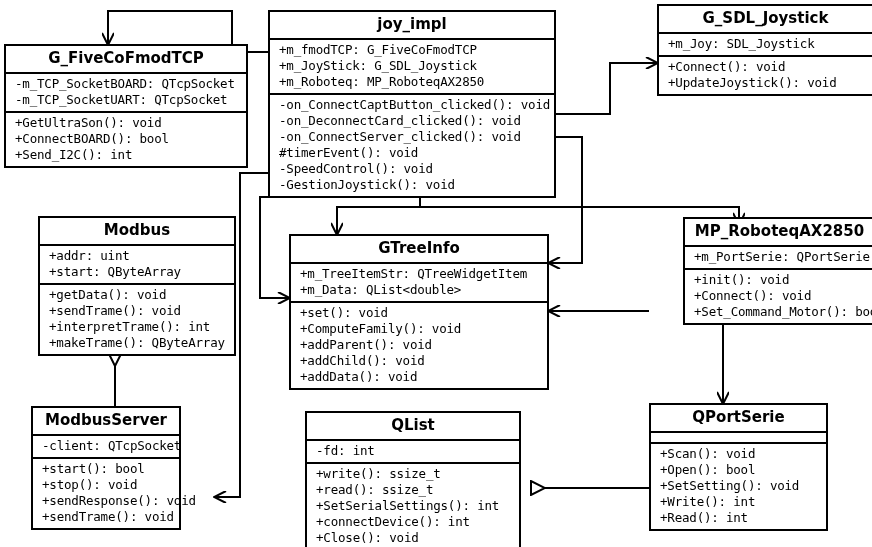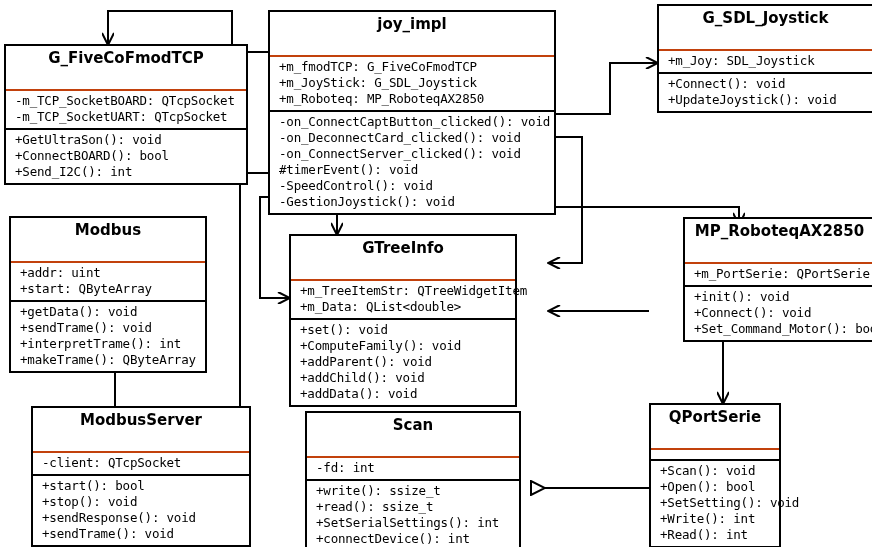--- a/index.html
+++ b/index.html
@@ -31,22 +31,22 @@
     border: 2px solid #000000;
     background: #ffffff;
     z-index: 2;
   }
   .class-title {
     font-family: "DejaVu Sans", sans-serif;
     font-weight: bold;
     text-align: center;
     font-size: 15px;
     line-height: 1;
-    padding: 5px 2px 23px 2px;
-    border-bottom: 2px solid #c2410c;
+    padding: 5px 2px 6px 2px;
+    border-bottom: 2px solid #000000;
     color: #000000;
     white-space: nowrap;
   }
   .compartment {
     padding: 2px 0 3px 0;
     border-bottom: 2px solid #000000;
   }
   .compartment:last-child {
     border-bottom: none;
   }
@@ -139,35 +139,35 @@
     <div class="class-title">G_SDL_Joystick</div>
     <div class="compartment">
       <div class="member">+m_Joy: SDL_Joystick</div>
     </div>
     <div class="compartment">
       <div class="member">+Connect(): void</div>
       <div class="member">+UpdateJoystick(): void</div>
     </div>
   </div>
 
-  <div class="uml-class" style="left:9px; top:216px; width:198px;">
+  <div class="uml-class" style="left:38px; top:216px; width:198px;">
     <div class="class-title">Modbus</div>
     <div class="compartment">
       <div class="member">+addr: uint</div>
       <div class="member">+start: QByteArray</div>
     </div>
     <div class="compartment">
       <div class="member">+getData(): void</div>
       <div class="member">+sendTrame(): void</div>
       <div class="member">+interpretTrame(): int</div>
       <div class="member">+makeTrame(): QByteArray</div>
     </div>
   </div>
 
-  <div class="uml-class" style="left:289px; top:234px; width:228px;">
+  <div class="uml-class" style="left:289px; top:234px; width:260px;">
     <div class="class-title">GTreeInfo</div>
     <div class="compartment">
       <div class="member">+m_TreeItemStr: QTreeWidgetItem</div>
       <div class="member">+m_Data: QList&lt;double&gt;</div>
     </div>
     <div class="compartment">
       <div class="member">+set(): void</div>
       <div class="member">+ComputeFamily(): void</div>
       <div class="member">+addParent(): void</div>
       <div class="member">+addChild(): void</div>
@@ -180,48 +180,48 @@
     <div class="compartment">
       <div class="member">+m_PortSerie: QPortSerie</div>
     </div>
     <div class="compartment">
       <div class="member">+init(): void</div>
       <div class="member">+Connect(): void</div>
       <div class="member">+Set_Command_Motor(): bool</div>
     </div>
   </div>
 
-  <div class="uml-class" style="left:31px; top:406px; width:220px;">
+  <div class="uml-class" style="left:31px; top:406px; width:150px;">
     <div class="class-title">ModbusServer</div>
     <div class="compartment">
       <div class="member">-client: QTcpSocket</div>
     </div>
     <div class="compartment">
       <div class="member">+start(): bool</div>
       <div class="member">+stop(): void</div>
       <div class="member">+sendResponse(): void</div>
       <div class="member">+sendTrame(): void</div>
     </div>
   </div>
 
   <div class="uml-class" style="left:305px; top:411px; width:216px;">
-    <div class="class-title">Scan</div>
+    <div class="class-title">QList</div>
     <div class="compartment">
       <div class="member">-fd: int</div>
     </div>
     <div class="compartment">
       <div class="member">+write(): ssize_t</div>
       <div class="member">+read(): ssize_t</div>
       <div class="member">+SetSerialSettings(): int</div>
       <div class="member">+connectDevice(): int</div>
       <div class="member">+Close(): void</div>
     </div>
   </div>
 
-  <div class="uml-class" style="left:649px; top:403px; width:132px;">
+  <div class="uml-class" style="left:649px; top:403px; width:179px;">
     <div class="class-title">QPortSerie</div>
     <div class="compartment empty"></div>
     <div class="compartment">
       <div class="member">+Scan(): void</div>
       <div class="member">+Open(): bool</div>
       <div class="member">+SetSetting(): void</div>
       <div class="member">+Write(): int</div>
       <div class="member">+Read(): int</div>
     </div>
   </div>

